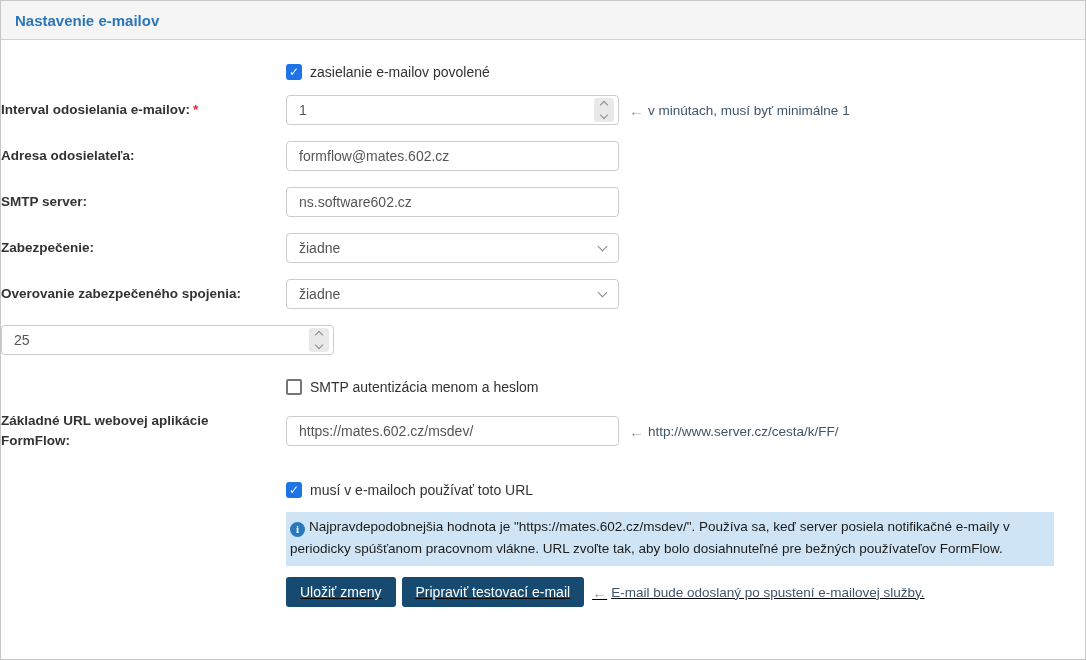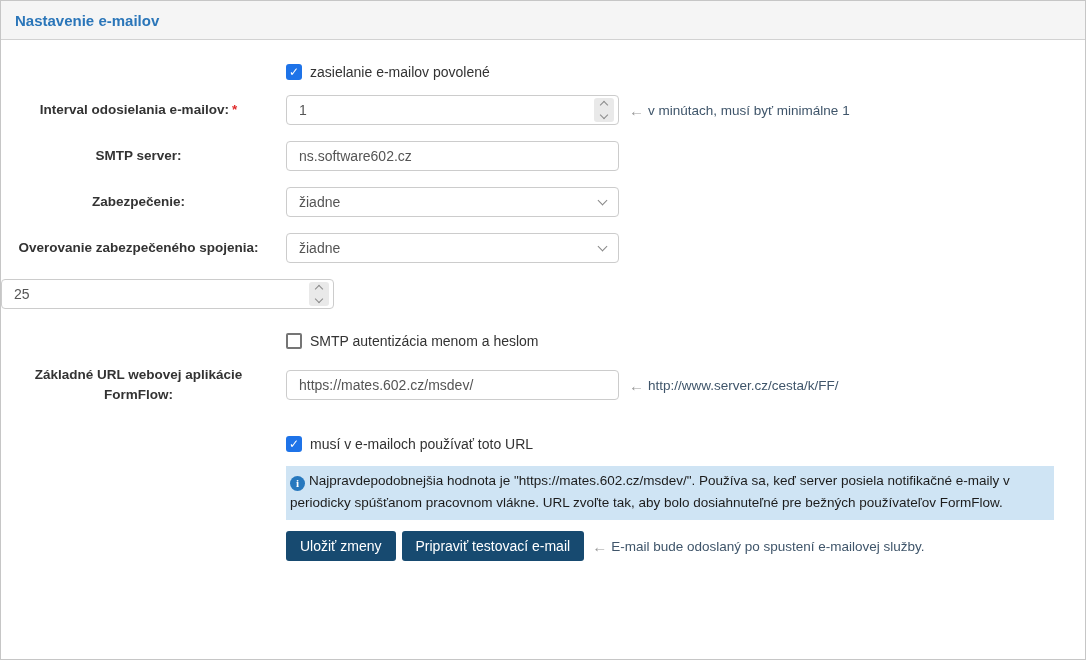--- a/index.html
+++ b/index.html
@@ -30,21 +30,20 @@
 
   .row { display: flex; align-items: center; }
   .label-col {
     width: 285px;
     padding-right: 10px;
     font-size: 13.5px;
     font-weight: bold;
     color: #333333;
     line-height: 20px;
     flex: 0 0 285px;
-    text-align: center;
   }
   .req { color: #e02b2b; font-weight: bold; margin-left: 3px; }
   .control-col { width: 333px; flex: 0 0 333px; position: relative; }
   .control-col.wide { width: 768px; flex: 0 0 768px; }
 
   .text-input {
     width: 100%; height: 30px;
     border: 1px solid #cccccc;
     border-radius: 4px;
     padding: 0 12px;
@@ -199,20 +198,26 @@
             <span class="chev down"></span>
           </span>
         </div>
       </div>
       <div class="hint">
         <span class="arrow">←</span>
         <span class="hint-text">v minútach, musí byť minimálne 1</span>
       </div>
     </div>
 
+    <div class="row mt-16">
+      <div class="label-col">Adresa odosielateľa:</div>
+      <div class="control-col">
+        <input class="text-input" type="text" value="formflow@mates.602.cz" style="">
+      </div>
+    </div>
 
 
     <div class="row mt-16">
       <div class="label-col">SMTP server:</div>
       <div class="control-col">
         <input class="text-input" type="text" value="ns.software602.cz" style="">
       </div>
     </div>
 
     <div class="row mt-16">
@@ -288,21 +293,21 @@
       <div class="label-col"></div>
       <div class="control-col wide">
         <div class="info-box">
           <span class="info-icon">i</span><span class="info-text">Najpravdepodobnejšia hodnota je "https://mates.602.cz/msdev/". Používa sa, keď server posiela notifikačné e-maily v periodicky spúšťanom pracovnom vlákne. URL zvoľte tak, aby bolo dosiahnuteľné pre bežných používateľov FormFlow.</span>
         </div>
       </div>
     </div>
 
     <div class="row mt-11">
       <div class="label-col"></div>
-      <div class="control-col wide" style="display:flex;align-items:center;">
+      <div class="control-col wide" style="display:flex;align-items:center;text-decoration:underline;">
         <button class="btn">Uložiť zmeny</button>
         <button class="btn">Pripraviť testovací e-mail</button>
         <span class="hint buttons-hint">
           <span class="arrow">←</span>
           <span class="hint-text">E-mail bude odoslaný po spustení e-mailovej služby.</span>
         </span>
       </div>
     </div>
 
   </div>

